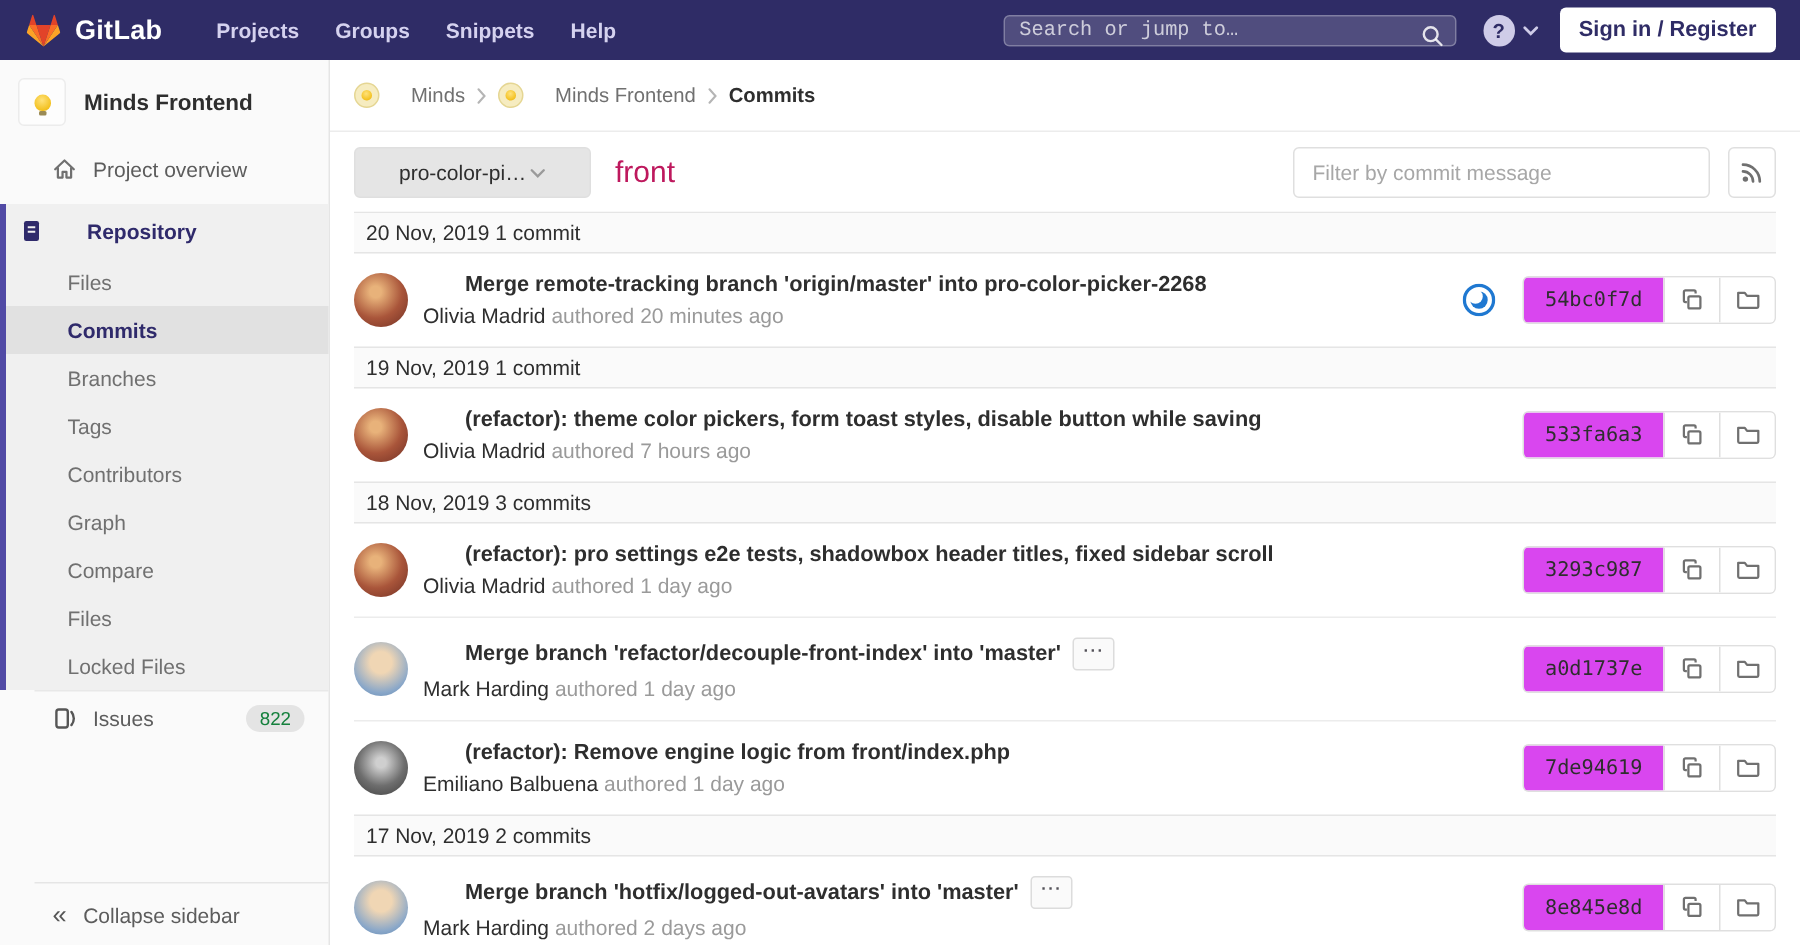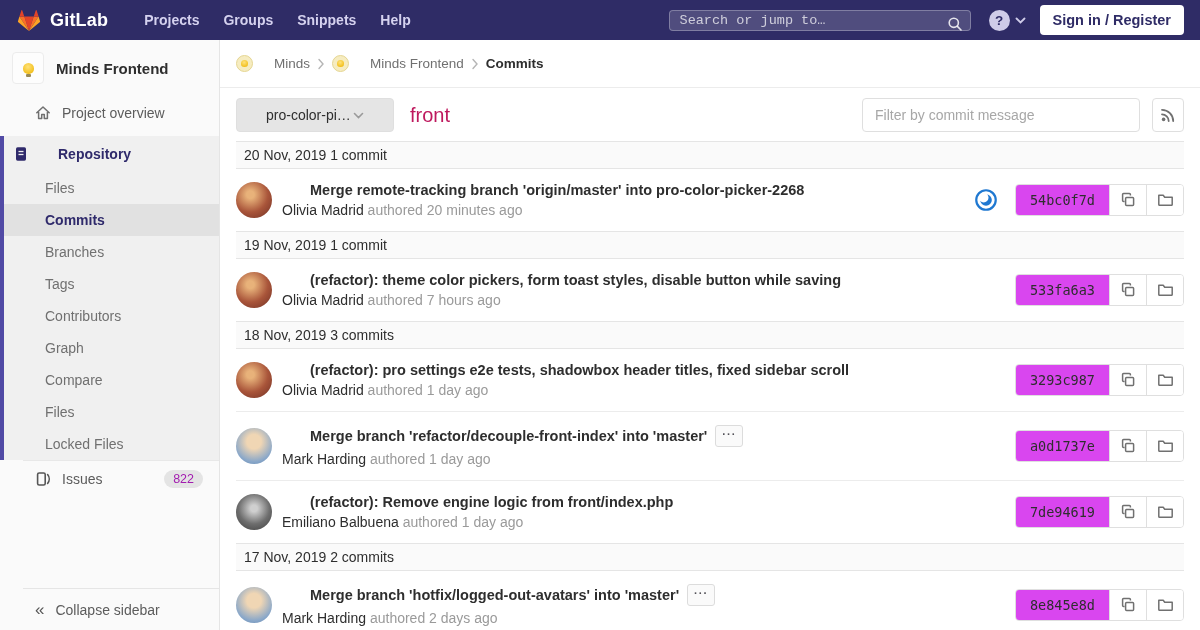--- a/index.html
+++ b/index.html
@@ -35,21 +35,21 @@
   .bulb { width:11px; height:11px; background:radial-gradient(circle at 45% 35%, #ffe27a, #f3c120 70%, #d9a40e);
           border-radius:50% 50% 46% 46%; position:relative; }
   .bulb:after { content:""; position:absolute; left:3px; bottom:-3px; width:5px; height:3px; background:#9a8a55; border-radius:1px; }
   .project-name { font-weight:700; font-size:15px; color:#2e2e2e; }
   .side-item { display:flex; align-items:center; gap:11px; padding:9px 16px 9px 12px; color:#5c5c5c; font-size:14px; cursor:pointer;margin-left:23px; }
   .repo-section { background:#f0f0f0; border-left:4px solid #514aa5; margin-top:6px; }
   .repo-head { display:flex; align-items:center; gap:29px; padding:10px 16px 10px 9px; color:#2f2a6b; font-weight:700; cursor:pointer; }
   .repo-sub { display:block; padding:8px 16px 8px 41px; color:#707070; font-size:14px; cursor:pointer; }
   .repo-sub.active { background:#e1e1e1; color:#2f2a6b; font-weight:700; }
   .issues-row { border-top:1px solid #e8e8e8; }
-  .count-badge { margin-left:auto; background:#e4e4e4; color:#a21caf; border-radius:10px; padding:2px 9px; font-size:12.5px; }
+  .count-badge { margin-left:auto; background:#e4e4e4; color:#15803d; border-radius:10px; padding:2px 9px; font-size:12.5px; }
   .collapse-row { margin-top:auto; border-top:1px solid #e5e5e5; padding:12px 16px 12px 12px; }
   .dbl-chevron { font-size:17px; color:#565656; line-height:1; }
 
   
   .content { flex:1; display:flex; flex-direction:column; min-width:0; background:#fff; }
   .breadcrumbs { height:48px; flex-shrink:0; display:flex; align-items:center; padding:0 16px; gap:7px;
                  border-bottom:1px solid #ececec; color:#707070; font-size:13.5px; }
   .crumb { display:flex; align-items:center; gap:21px; cursor:pointer; }
   .crumb-avatar { width:17px; height:17px; border-radius:50%; background:#f6ecc0; border:1px solid #e5d693;
                   display:flex; align-items:center; justify-content:center; flex-shrink:0; }

